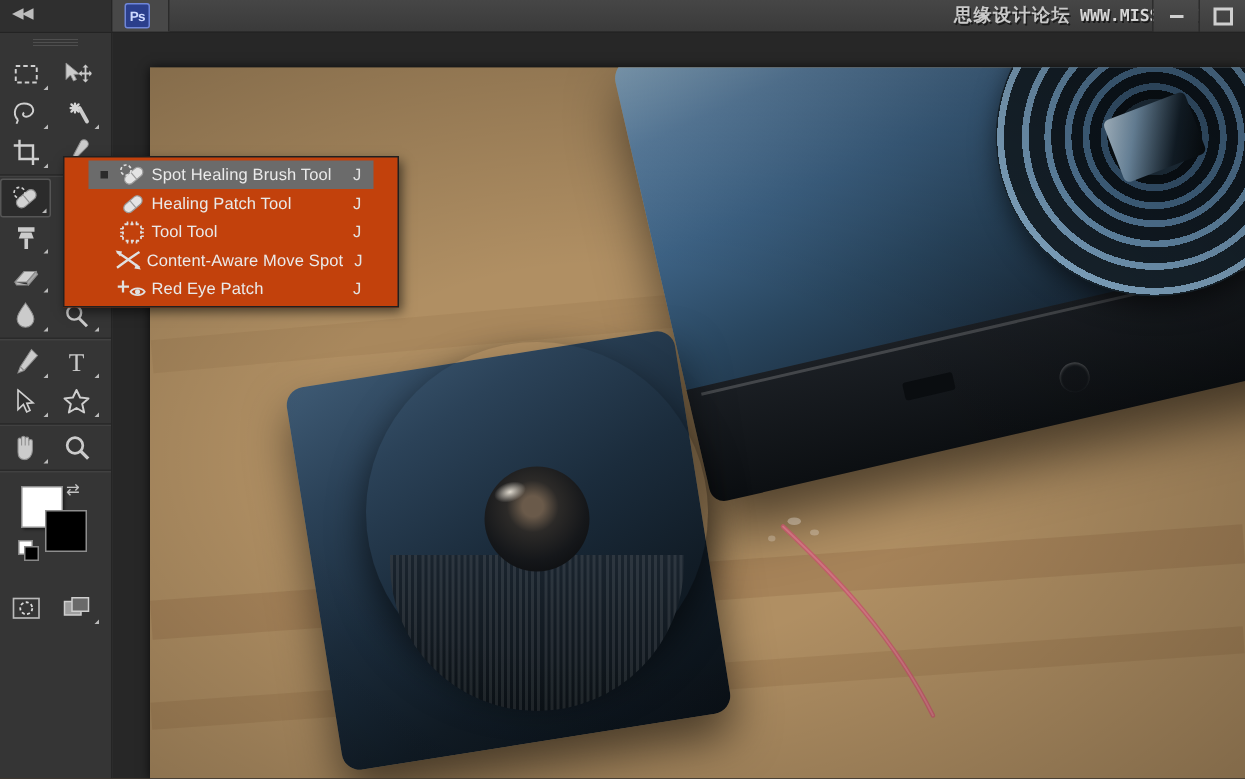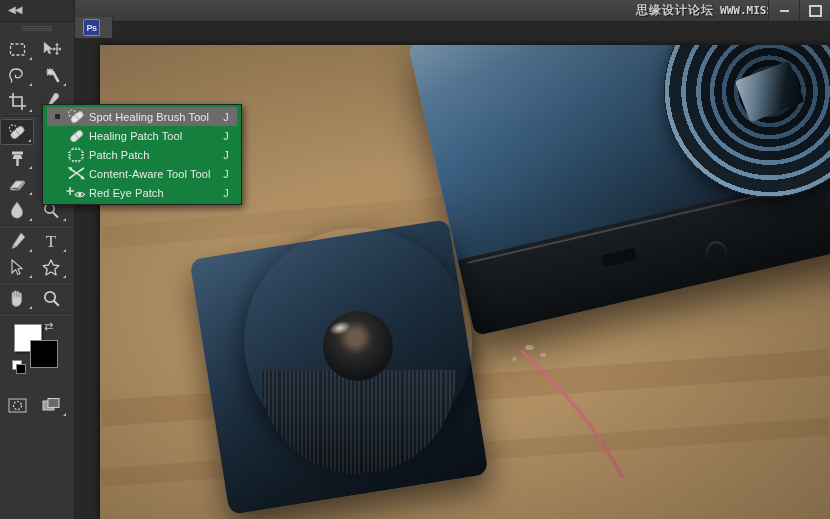--- a/index.html
+++ b/index.html
@@ -11,21 +11,21 @@
   
   .titlebar{position:absolute;left:0;top:0;width:830px;height:21px;
             background:linear-gradient(#464646,#3a3a3a);
             border-bottom:1px solid #232323;}
   .tb-left{position:absolute;left:0;top:0;width:74px;height:21px;
            background:#2f2f2f;border-right:1px solid #252525;}
   .collapse-arrows{position:absolute;left:8px;top:3px;color:#bdbdbd;font-size:10px;
                    letter-spacing:-1px;line-height:14px;}
   .tb-tab{position:absolute;left:75px;top:0;height:21px;
           background:#484848;border-right:1px solid #2b2b2b;
-          padding:0 12px 0 8px;display:flex;align-items:center;gap:7px;margin-top:17px;}
+          padding:0 12px 0 8px;display:flex;align-items:center;gap:7px;}
   .ps-badge{width:15px;height:15px;border-radius:2px;background:#2b3f8c;
             border:1px solid #6f86d8;color:#cfdaff;font-size:9px;font-weight:bold;
             display:flex;align-items:center;justify-content:center;letter-spacing:-.5px;}
   .tb-title{color:#d8d8d8;font-size:11.5px;font-weight:bold;white-space:nowrap;}
   .watermark{position:absolute;right:4px;top:1px;height:19px;display:flex;
              align-items:center;gap:6px;}
   .wm-cn{font-family:"DejaVu Sans",sans-serif;font-size:12px;color:#c9c9c9;
          font-weight:bold;letter-spacing:1px;text-shadow:1px 1px 0 #1c1c1c;}
   .wm-en{font-family:"DejaVu Sans Mono","Liberation Mono",monospace;font-size:11px;
          color:#d6d6d6;font-weight:bold;letter-spacing:0px;
@@ -150,22 +150,22 @@
      transform:translate(-50%,-50%) rotate(-18deg);border-radius:50%;
      background:radial-gradient(ellipse,rgba(255,248,235,.85),rgba(255,248,235,0) 70%);}
 
   
   .scratch{position:absolute;left:418px;top:300px;width:150px;height:145px;overflow:visible;}
 
   .debris{position:absolute;background:rgba(255,255,255,.55);border-radius:50%;}
 
   
   .flyout{position:absolute;left:42px;top:104px;width:190px;
-          background:#15803d;border:1px solid #202020;
-          box-shadow:2px 3px 7px rgba(0,0,0,.55);padding:2px 4px;}
+          background:#c2410c;border:1px solid #202020;
+          box-shadow:2px 3px 7px rgba(0,0,0,.55);padding:2px 16px;}
   .fy-item{position:relative;height:19px;display:flex;align-items:center;
            color:#eaeaea;font-size:11px;padding-left:4px;}
   .fy-item.active{background:#6b6b6b;}
   .fy-bullet{width:12px;display:flex;justify-content:center;}
   .fy-bullet i{width:5px;height:5px;background:#2a2a2a;display:block;}
   .fy-icon{width:26px;display:flex;align-items:center;justify-content:center;}
   .fy-label{flex:1;white-space:nowrap;letter-spacing:.1px;}
   .fy-key{width:22px;text-align:center;color:#e3e3e3;font-size:11px;}
 </style>
 </head>
@@ -500,35 +500,35 @@
     </div>
 
     <div class="fy-item">
       <span class="fy-bullet"></span>
       <span class="fy-icon">
         <svg width="18" height="16" viewBox="0 0 18 16">
           <rect x="3" y="2.5" width="12" height="11" rx="1.5" fill="none" stroke="#e0e0e0" stroke-width="1.2" stroke-dasharray="2 1.5"></rect>
           <path d="M6 2.5 V0.6 M9 2.5 V0.6 M12 2.5 V0.6 M6 13.5 V15.4 M9 13.5 V15.4 M12 13.5 V15.4 M3 5.5 H1.1 M3 8 H1.1 M3 10.5 H1.1 M15 5.5 H16.9 M15 8 H16.9 M15 10.5 H16.9" stroke="#e0e0e0" stroke-width="1.1"></path>
         </svg>
       </span>
-      <span class="fy-label">Patch Patch</span>
+      <span class="fy-label">Tool Tool</span>
       <span class="fy-key">J</span>
     </div>
 
     <div class="fy-item">
       <span class="fy-bullet"></span>
       <span class="fy-icon">
         <svg width="19" height="15" viewBox="0 0 19 15">
           <path d="M2 2 C7 5, 12 9, 17 12.5" stroke="#e0e0e0" stroke-width="1.6" fill="none"></path>
           <path d="M2 12.5 C7 9, 12 5, 17 2" stroke="#e0e0e0" stroke-width="1.6" fill="none"></path>
           <path d="M1 1 l4.4 .6 l-1.4 3.4 z" fill="#e0e0e0"></path>
           <path d="M18 13.6 l-4.4 -.6 l1.4 -3.4 z" fill="#e0e0e0"></path>
         </svg>
       </span>
-      <span class="fy-label">Content-Aware Tool Tool</span>
+      <span class="fy-label">Content-Aware Move Spot</span>
       <span class="fy-key">J</span>
     </div>
 
     <div class="fy-item">
       <span class="fy-bullet"></span>
       <span class="fy-icon">
         <svg width="20" height="15" viewBox="0 0 20 15">
           <path d="M4 2 V10 M0.5 6 H8" stroke="#e0e0e0" stroke-width="1.5"></path>
           <path d="M9 9.5 C11 6.5, 16.5 6.5, 18.5 9.5 C16.5 12.5, 11 12.5, 9 9.5 Z" fill="none" stroke="#e0e0e0" stroke-width="1.2"></path>
           <circle cx="13.7" cy="9.5" r="1.7" fill="#e0e0e0"></circle>

